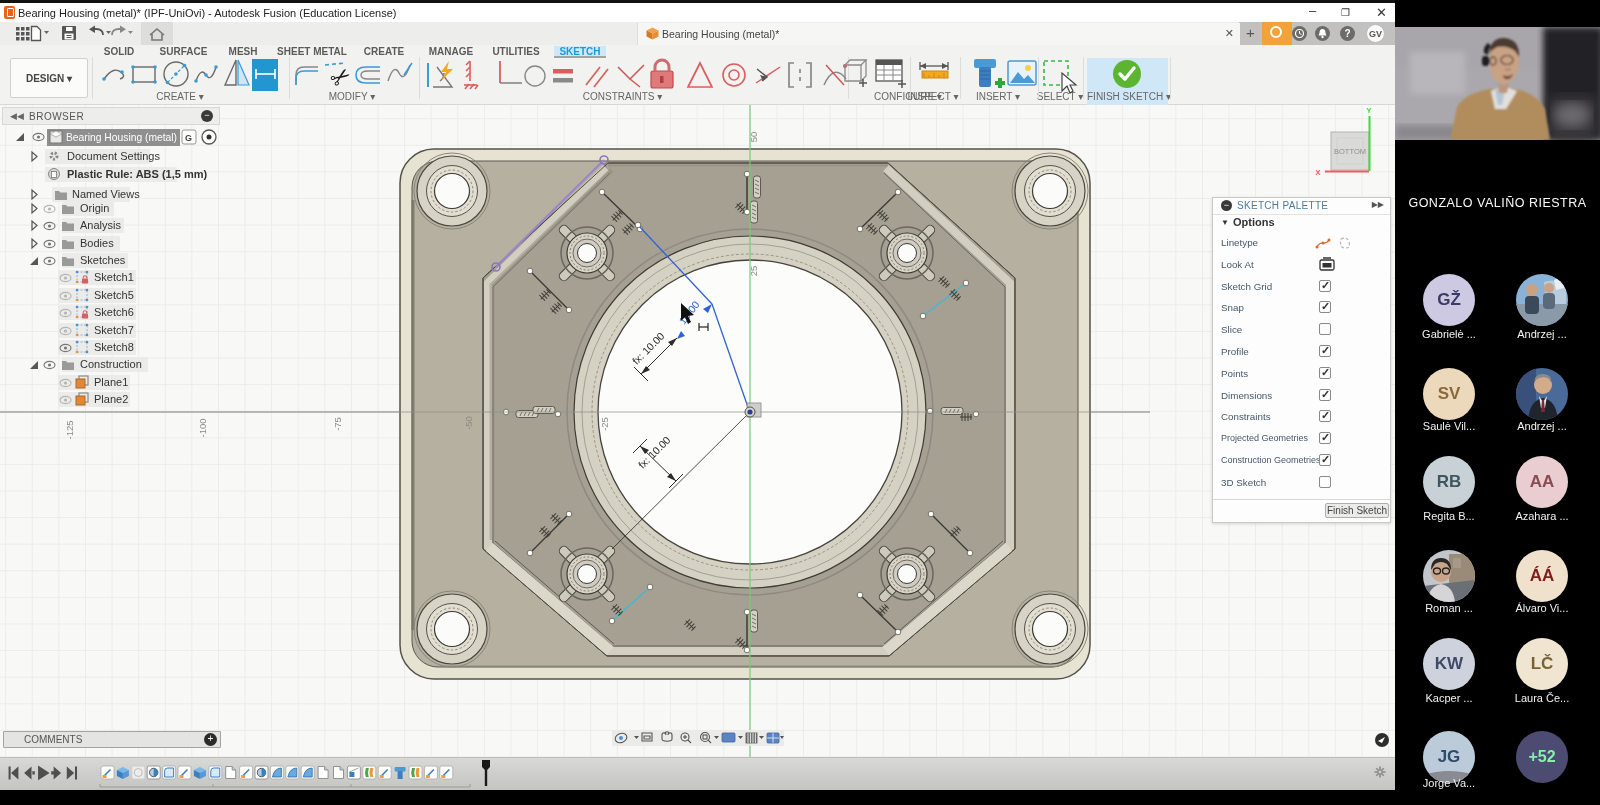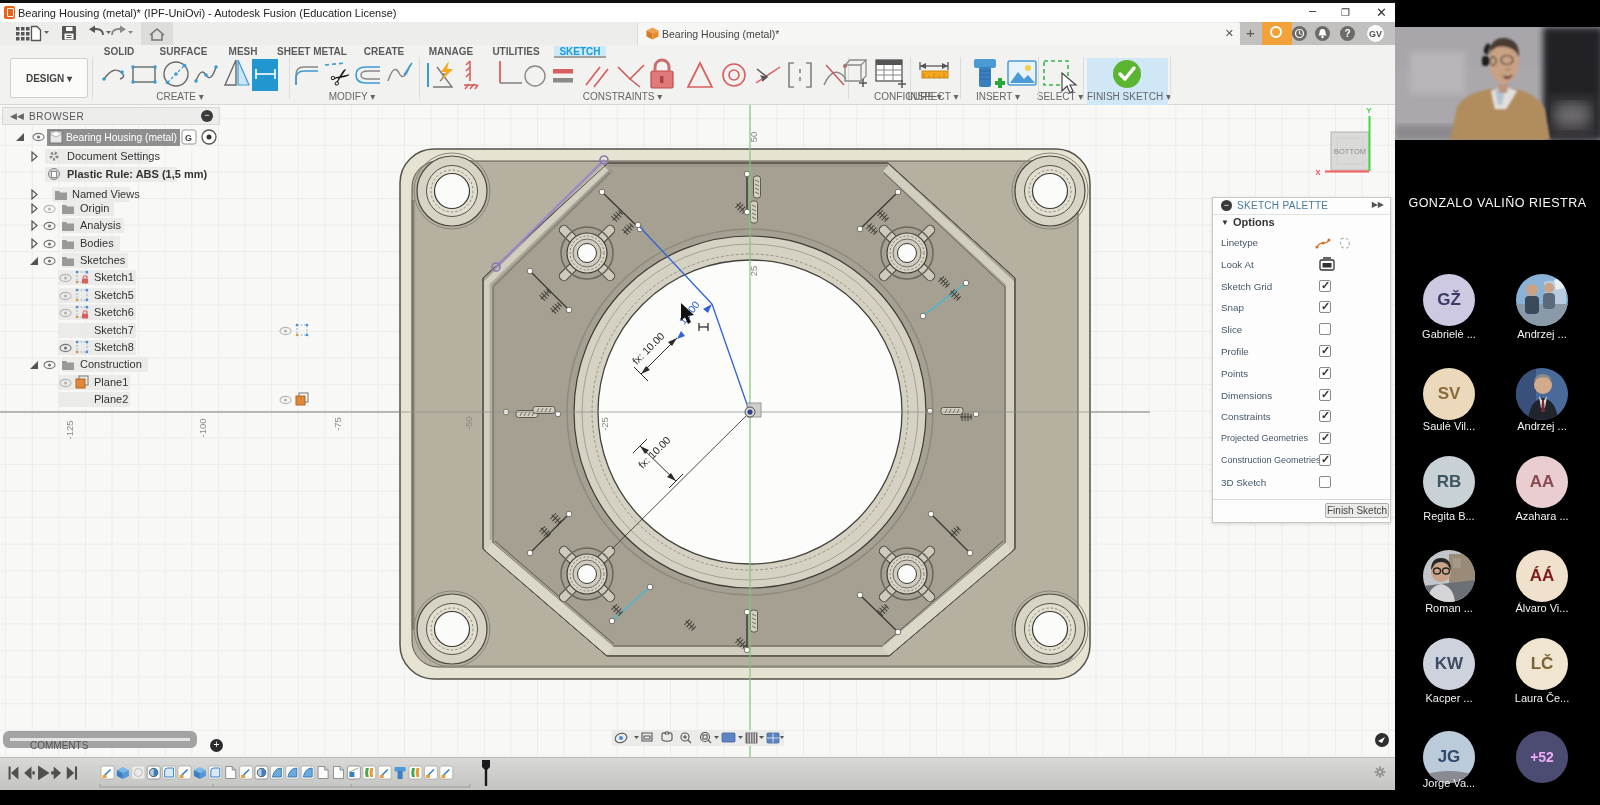--- a/index.html
+++ b/index.html
@@ -38,21 +38,21 @@
 
 #browser { position:absolute; left:2px; top:107px; width:220px; }
 #bheader { position:relative; width:218px; height:18px; background:rgba(236,236,235,0.95); border:1px solid #d8d8d7; font-size:10px; color:#555; }
 .brow { position:absolute; left:0; width:220px; height:17.4px; font-size:11px; color:#333; white-space:nowrap; }
 .chip { position:absolute; top:1px; height:15px; background:rgba(233,233,232,0.92); border-radius:1px; }
 
 #timeline { position:absolute; left:0; top:757px; width:1395px; height:33px; background:linear-gradient(#d8d8d7,#c4c4c3); border-top:1px solid #bdbdbc; }
 
 #blackstrip { position:absolute; left:0; top:790px; width:1600px; height:15px; background:#000; }
 
-#comments { position:absolute; left:3px; top:731px; width:194px; height:17px; background:rgba(227,227,226,0.95); border:7px solid #a3a3a3; border-radius:6px; font-size:10px; color:#555; }
+#comments { position:absolute; left:3px; top:731px; width:218px; height:17px; background:rgba(227,227,226,0.95); border:1px solid #a3a3a3; border-radius:1px; font-size:10px; color:#555; }
 
 #navbar { position:absolute; left:612px; top:730px; width:172px; height:16px; background:rgba(233,233,232,0.9); }
 
 #palette { position:absolute; left:1212px; top:197px; width:179px; height:326px; background:#fdfdfd; border:1px solid #c9c9c8; box-shadow:0 1px 3px rgba(0,0,0,0.15); }
 #palette .phead { position:relative; height:17px; border-bottom:1px solid #e2e2e1; font-size:10px; color:#4a7a9b; }
 #palette .prow { position:relative; height:21.8px; font-size:9.8px; color:#44576b; }
 #palette .prow .lbl { position:absolute; left:8px; top:5px; }
 .cbox { position:absolute; left:106px; top:4px; width:12px; height:12px; border:1px solid #8a8a8a; border-radius:2px; background:#fdfdfd; }
 .cbox.on:after { content:"\2713"; position:absolute; left:1px; top:-2px; font-size:11px; color:#333; font-weight:bold; }
 #finishbtn { position:absolute; left:112px; top:305px; width:64px; height:15px; background:#ebebea; border:1px solid #adadac; border-radius:2px; font-size:10px; white-space:nowrap; color:#444; text-align:center; line-height:14px; }
@@ -677,21 +677,21 @@
         </div>
       <div class="brow" style="top:197px;">
           <div class="chip" style="left:56px;width:78px;"></div>
         <svg width="220" height="17" style="position:absolute">
             <use href="#eyeoff" x="58" y="5"></use>
             <use href="#sketchic" x="74" y="2"></use>
             <use href="#locksm" x="80" y="7"></use>
           </svg>
         <span style="position:absolute;left:92px;top:2px;">Sketch6</span>
         </div>
-      <div class="brow" style="top:214.5px;text-align:right;">
+      <div class="brow" style="top:214.5px;">
           <div class="chip" style="left:56px;width:78px;"></div>
         <svg width="220" height="17" style="position:absolute">
             <use href="#eyeoff" x="58" y="5"></use>
             <use href="#sketchic" x="74" y="2"></use>
           </svg>
         <span style="position:absolute;left:92px;top:2px;">Sketch7</span>
         </div>
       <div class="brow" style="top:232px;">
           <div class="chip" style="left:56px;width:78px;"></div>
         <svg width="220" height="17" style="position:absolute">
@@ -710,21 +710,21 @@
         <span style="position:absolute;left:78px;top:2px;">Construction</span>
         </div>
       <div class="brow" style="top:266.5px;">
           <div class="chip" style="left:56px;width:72px;"></div>
         <svg width="220" height="17" style="position:absolute">
             <use href="#eyeoff" x="58" y="5"></use>
             <use href="#planeic" x="74" y="2"></use>
           </svg>
         <span style="position:absolute;left:92px;top:2px;">Plane1</span>
         </div>
-      <div class="brow" style="top:284px;text-align:right;">
+      <div class="brow" style="top:284px;">
           <div class="chip" style="left:56px;width:72px;"></div>
         <svg width="220" height="17" style="position:absolute">
             <use href="#eyeoff" x="58" y="5"></use>
             <use href="#planeic" x="74" y="2"></use>
           </svg>
         <span style="position:absolute;left:92px;top:2px;">Plane2</span>
         </div>
     </div>
     <div id="comments">
         <span style="position:absolute;left:20px;top:2px;">COMMENTS</span>
@@ -1048,15 +1048,15 @@
     <div class="avatar" style="left:121px;top:638px;background:#f0e5d0;color:#7a6232;">LČ</div>
     <div class="pname" style="left:97px;top:692px;">Laura Če...</div>
     <div class="avatar" style="left:28px;top:731px;background:#bccbd9;color:#2f4a6a;">JG</div>
     <svg class="abs" style="left:28px;top:731px;" width="52" height="52">
         <clipPath id="cjg">
           <circle cx="26" cy="26" r="26"></circle>
         </clipPath>
         <path d="M0,44 Q26,36 52,44 L52,52 L0,52 Z" fill="#8a8a92" clip-path="url(#cjg)"></path>
       </svg>
     <div class="pname" style="left:4px;top:777px;">Jorge Va...</div>
-    <div class="avatar" style="left:121px;top:731px;background:#4c4b72;color:#f0abfc;font-size:14px;">+52</div>
+    <div class="avatar" style="left:121px;top:731px;background:#4c4b72;color:#86efac;font-size:16px;">+52</div>
   </div>
 </div>
 
 </body></html>

